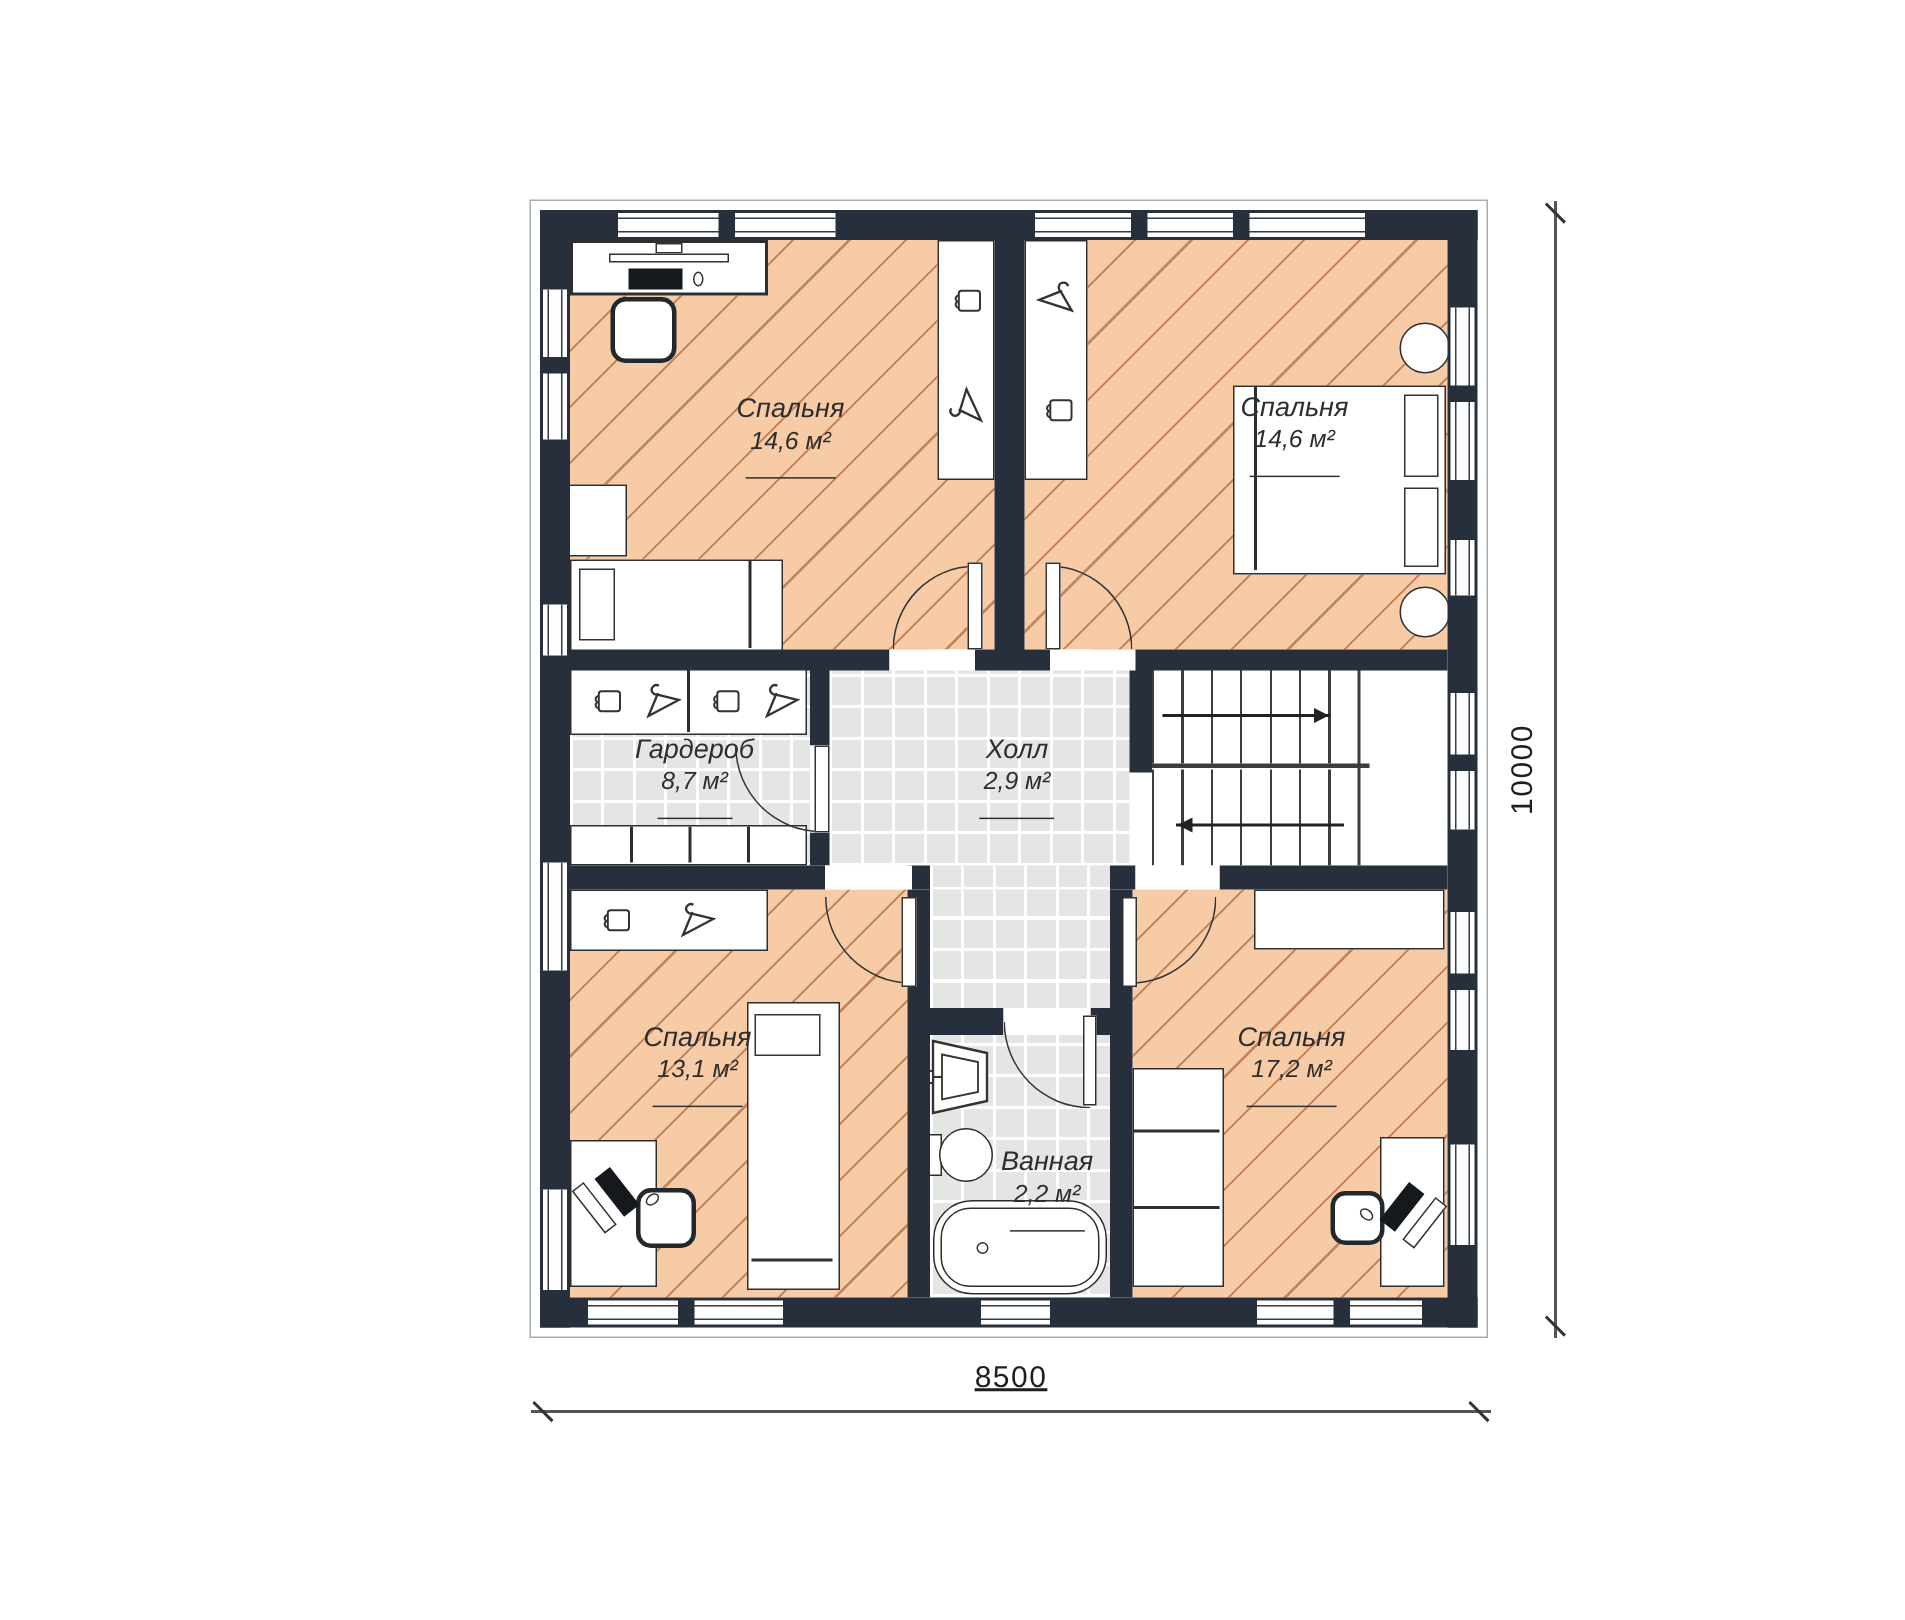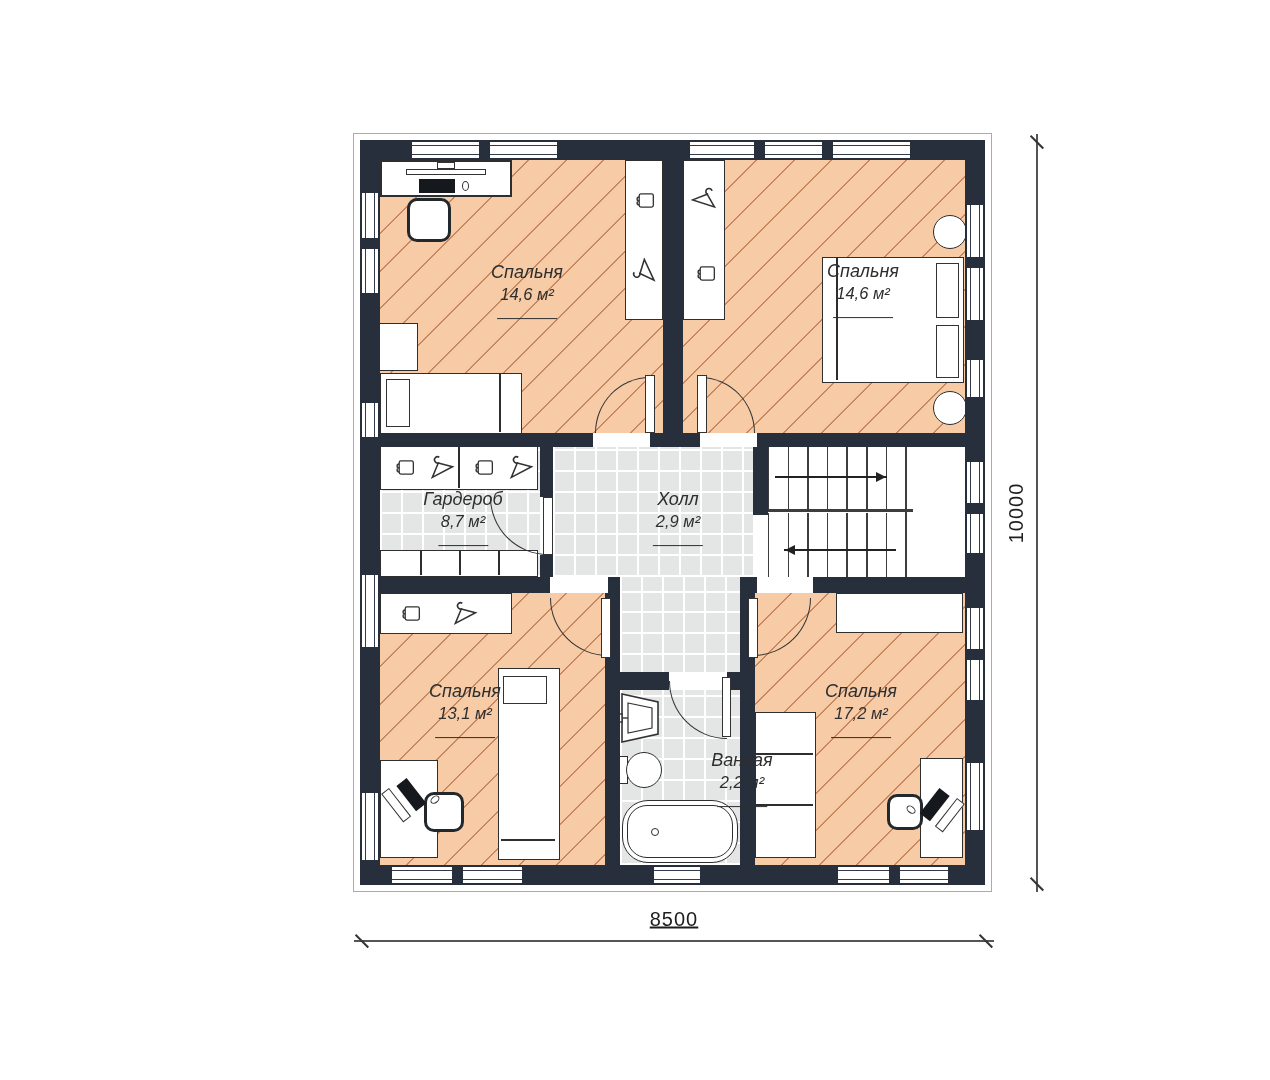--- a/index.html
+++ b/index.html
@@ -288,21 +288,21 @@
       <div><span class="rarea">8,7 м²</span></div>
     </div>
     <div class="label" style="left:318px;top:377px;">
       <div class="rname">Холл</div>
       <div><span class="rarea">2,9 м²</span></div>
     </div>
     <div class="label" style="left:105px;top:569px;">
       <div class="rname">Спальня</div>
       <div><span class="rarea">13,1 м²</span></div>
     </div>
-    <div class="label" style="left:338px;top:638px;margin-left:44px;">
+    <div class="label" style="left:338px;top:652px;">
       <div class="rname">Ванная</div>
       <div><span class="rarea">2,2 м²</span></div>
     </div>
     <div class="label" style="left:501px;top:569px;">
       <div class="rname">Спальня</div>
       <div><span class="rarea">17,2 м²</span></div>
     </div>
   </div>
 
   <div class="dimline" style="left:354px;top:940px;width:640px;height:1.5px;"></div>

